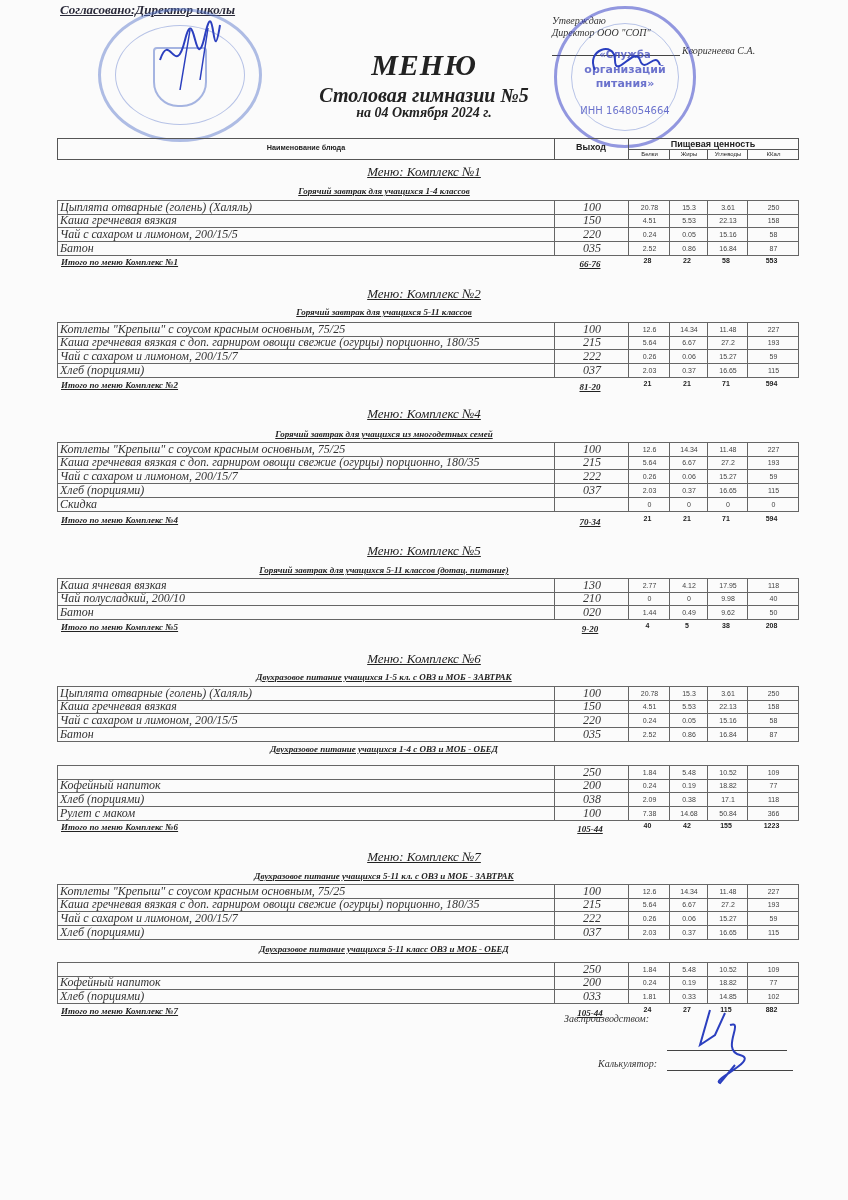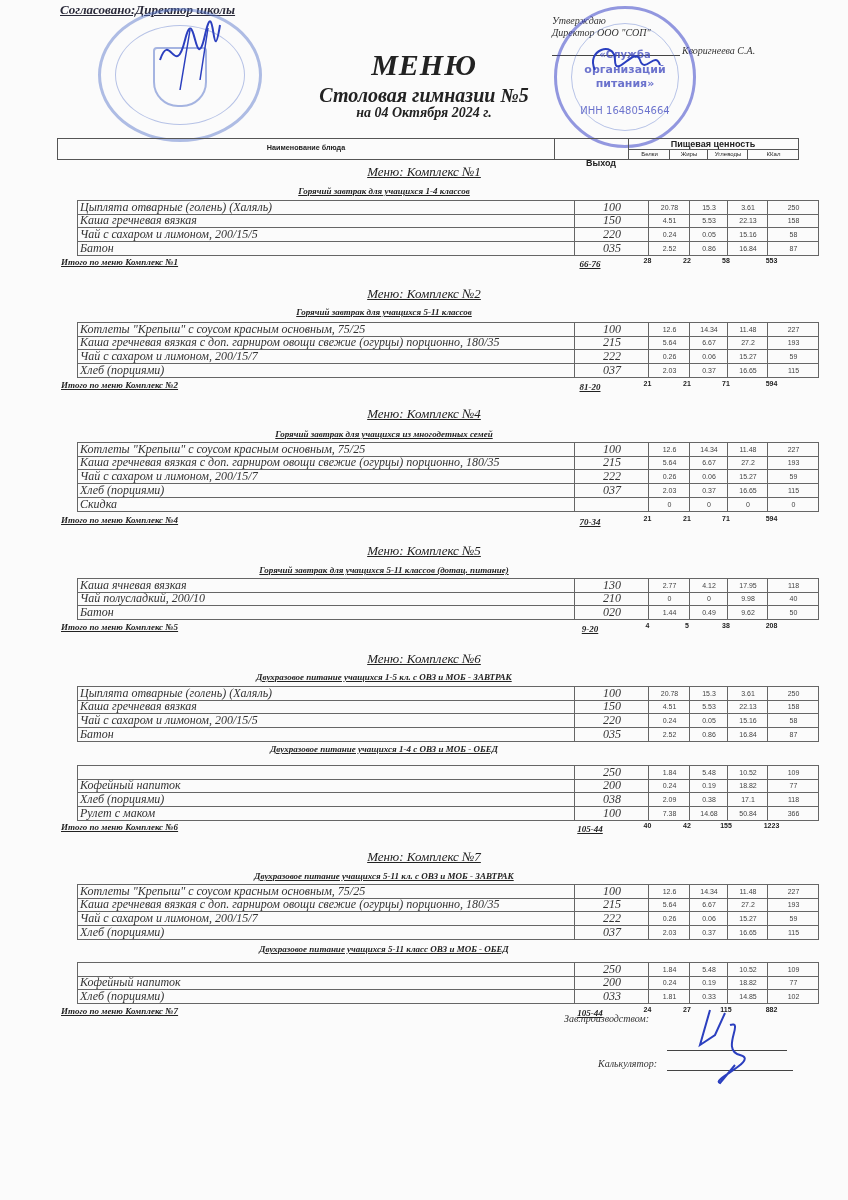--- a/index.html
+++ b/index.html
@@ -19,28 +19,28 @@
   .stamp { border-radius:50%; border:3px solid rgba(80,110,200,0.45); }
   .stamp-l { left:98px; top:8px; width:158px; height:128px; }
   .stamp-r { left:554px; top:6px; width:136px; height:136px; border-color:rgba(60,70,200,0.55); }
   .stamp-inner { position:absolute; border-radius:50%; border:1px solid rgba(80,110,200,0.4); inset:14px; }
   .stamp-text { position:absolute; left:0; right:0; text-align:center; color:rgba(60,70,190,0.75); font-family:"DejaVu Sans", sans-serif; font-weight:bold; font-size:11px; }
   .shield { position:absolute; left:52px; top:36px; width:50px; height:56px; border:2px solid rgba(80,110,200,0.5); border-radius:4px 4px 25px 25px; }
 
   .hdr { left:57px; top:138px; width:740px; height:20px; border:1px solid #555; }
   .hdr .c { position:absolute; top:0; bottom:0; border-left:1px solid #555; }
   .hdr-name { position:absolute; left:0; width:496px; top:4px; text-align:center; font-family:"Liberation Sans", sans-serif; font-weight:bold; font-size:8px; transform:scaleX(0.9); }
-  .hdr-out { position:absolute; left:496px; width:74px; top:19px; text-align:center; font-family:"Liberation Sans", sans-serif; font-weight:bold; font-size:9px;margin-left:10px; }
+  .hdr-out { position:absolute; left:496px; width:74px; top:3px; text-align:center; font-family:"Liberation Sans", sans-serif; font-weight:bold; font-size:9px; }
   .hdr-nv { position:absolute; left:570px; width:170px; top:0px; text-align:center; font-family:"Liberation Sans", sans-serif; font-weight:bold; font-size:9px; }
   .hdr-sub { position:absolute; top:10px; height:10px; border-left:1px solid #555; border-top:1px solid #555; font-family:"Liberation Sans", sans-serif; font-size:6px; text-align:center; line-height:9px; }
 
   .menu-title { left:0; width:848px; text-align:center; font-size:13px; font-style:italic; text-decoration:underline; }
   .sub-title { left:0; width:768px; text-align:center; font-size:9px; font-style:italic; font-weight:bold; text-decoration:underline; }
 
-  .row { position:absolute; left:57px; width:740px; height:13px; border:1px solid #666; border-top:none;margin-left:20px; }
+  .row { position:absolute; left:57px; width:740px; height:13px; border:1px solid #666; border-top:none; }
   .row.first { border-top:1px solid #666; }
   .row .nm { position:absolute; left:2px; top:-1px; font-size:12px; font-style:italic; white-space:nowrap; color:#333; }
   .row .cell { position:absolute; top:0; bottom:0; border-left:1px solid #666; text-align:center; }
   .row .out { font-size:12px; font-style:italic; line-height:13px; color:#333; }
   .row .num { font-family:"Liberation Sans", sans-serif; font-size:7px; line-height:13px; color:#444; }
   .total { position:absolute; left:57px; width:740px; height:13px; }
   .total .nm { position:absolute; left:4px; top:0; font-size:9px; font-style:italic; font-weight:bold; text-decoration:underline; }
   .total .out { position:absolute; left:496px; width:74px; text-align:center; top:2px; font-size:9px; font-style:italic; font-weight:bold; text-decoration:underline; }
   .total .num { position:absolute; top:0; text-align:center; font-family:"Liberation Sans", sans-serif; font-weight:bold; font-size:7px; }
 

